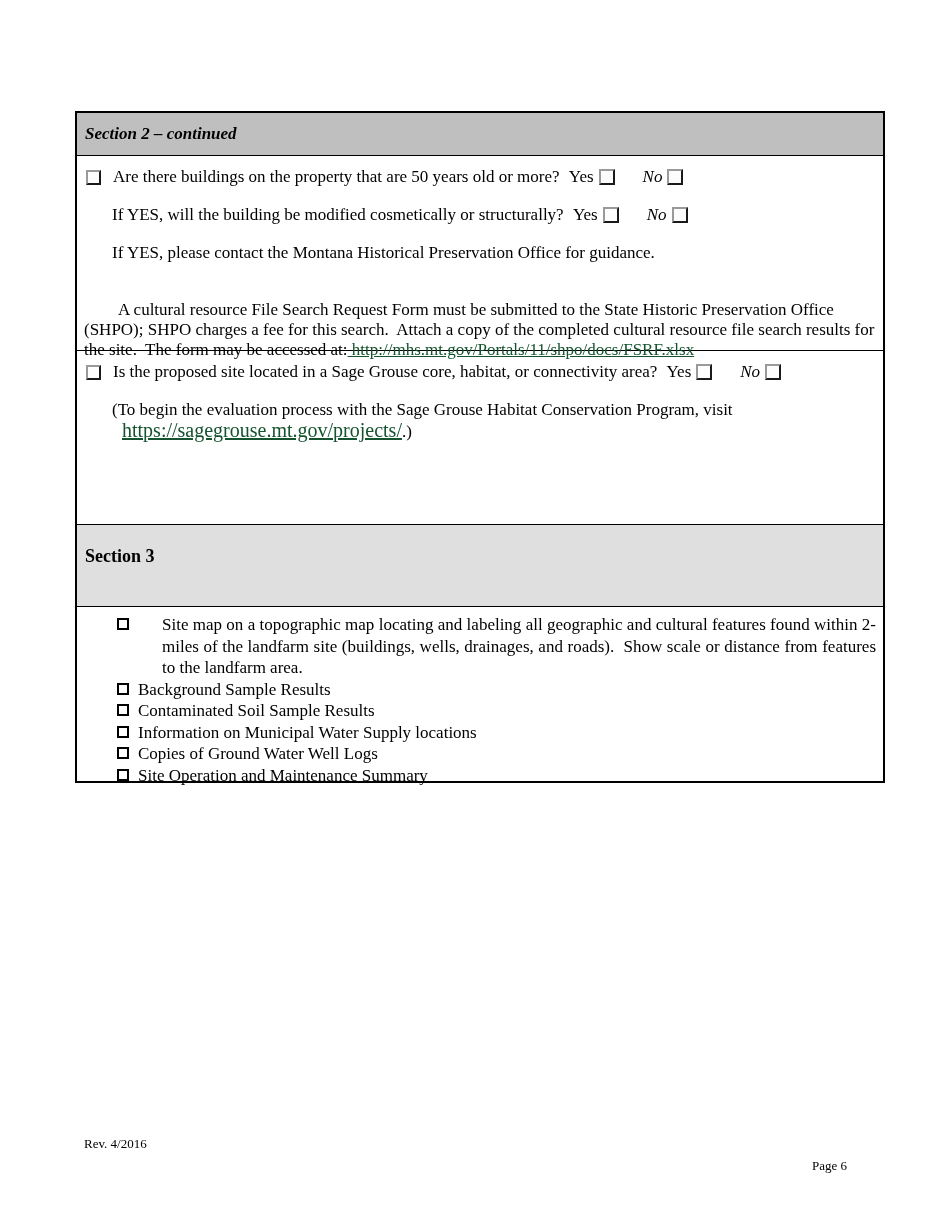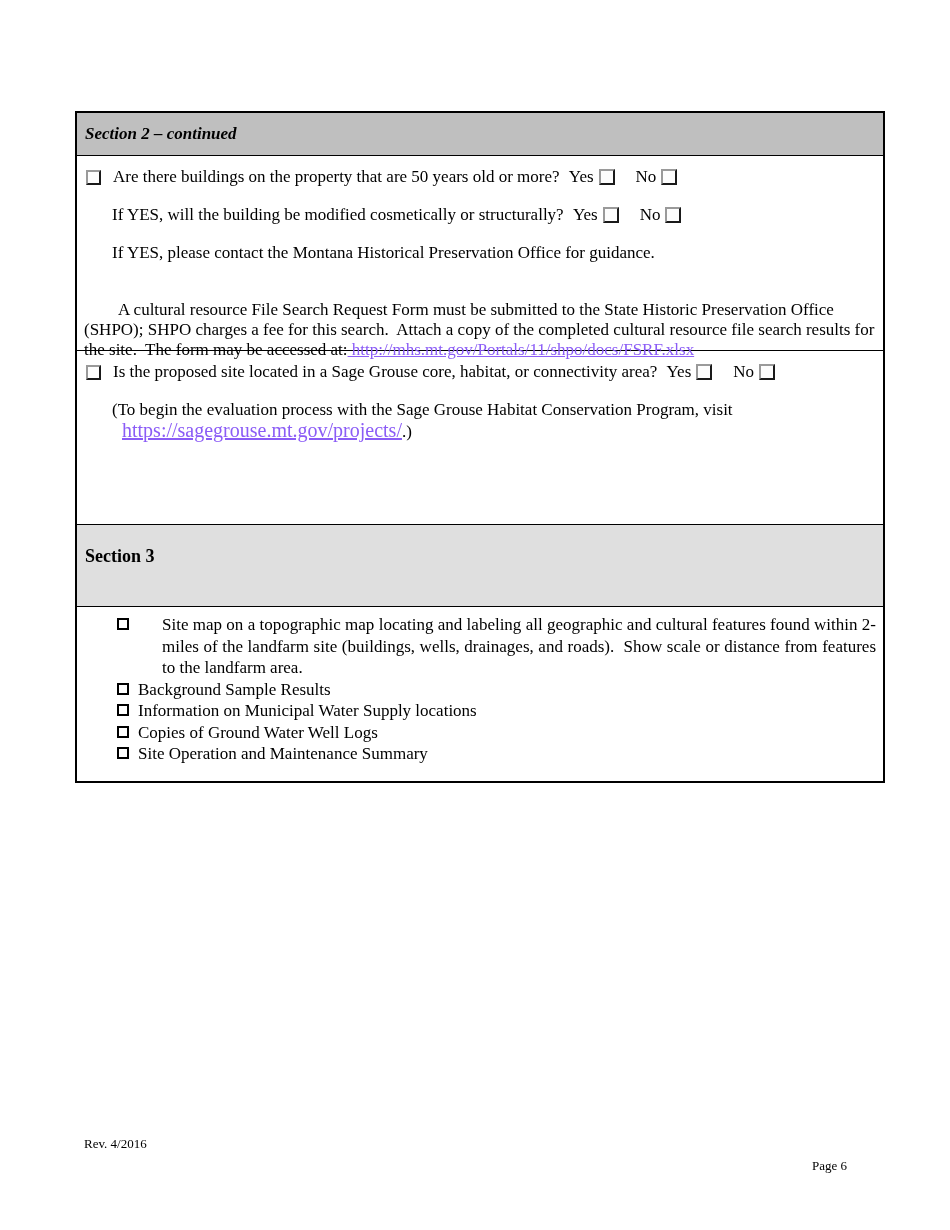--- a/index.html
+++ b/index.html
@@ -37,24 +37,24 @@
     border:2px solid; border-color:#9a9a9a #1a1a1a #1a1a1a #9a9a9a;
     vertical-align:-3px;
   }
   .cb-lead {
     display:inline-block; width:15px; height:15px; background:#fdfdfd;
     border:2px solid; border-color:#9a9a9a #1a1a1a #1a1a1a #9a9a9a;
     vertical-align:-3px; margin-right:12px;
   }
   .yn-yes { margin-left:5px; }
   .yn-cb  { margin-left:5px; }
-  .yn-no  { margin-left:21px; }
+  .yn-no  { margin-left:28px;font-style:italic; }
 
   .para { text-indent:31px; white-space:pre-wrap; line-height:20px; }
-  .doc-link { color:#8b5cf6; text-decoration:underline; cursor:pointer; }
+  .doc-link { color:#14532d; text-decoration:underline; cursor:pointer; }
   .sg-link  { font-size:20px; }
 
   .sec3-header {
     height:82px; background:#dfdfdf;
     padding:20px 7px 0 8px; font-weight:bold; font-size:18px; line-height:22px;
   }
   .attach-row { background:#fff; padding:7px 7px 0 40px; height:175px; }
   .attach-list { list-style:none; }
   .attach-list li { display:flex; line-height:21.5px; }
   .bullet {
@@ -116,20 +116,24 @@
         <li>
           <span class="bullet"></span>
           <span class="item-text justified">Site map on a topographic map locating and labeling all geographic and cultural features found within 2-miles of the landfarm site (buildings, wells, drainages, and roads).  Show scale or distance from features to the landfarm area.</span>
         </li>
         <li>
           <span class="bullet"></span>
           <span class="item-text">Background Sample Results</span>
         </li>
         <li>
           <span class="bullet"></span>
+          <span class="item-text">Contaminated Soil Sample Results</span>
+        </li>
+        <li>
+          <span class="bullet"></span>
           <span class="item-text">Information on Municipal Water Supply locations</span>
         </li>
         <li>
           <span class="bullet"></span>
           <span class="item-text">Copies of Ground Water Well Logs</span>
         </li>
         <li>
           <span class="bullet"></span>
           <span class="item-text">Site Operation and Maintenance Summary</span>
         </li>

